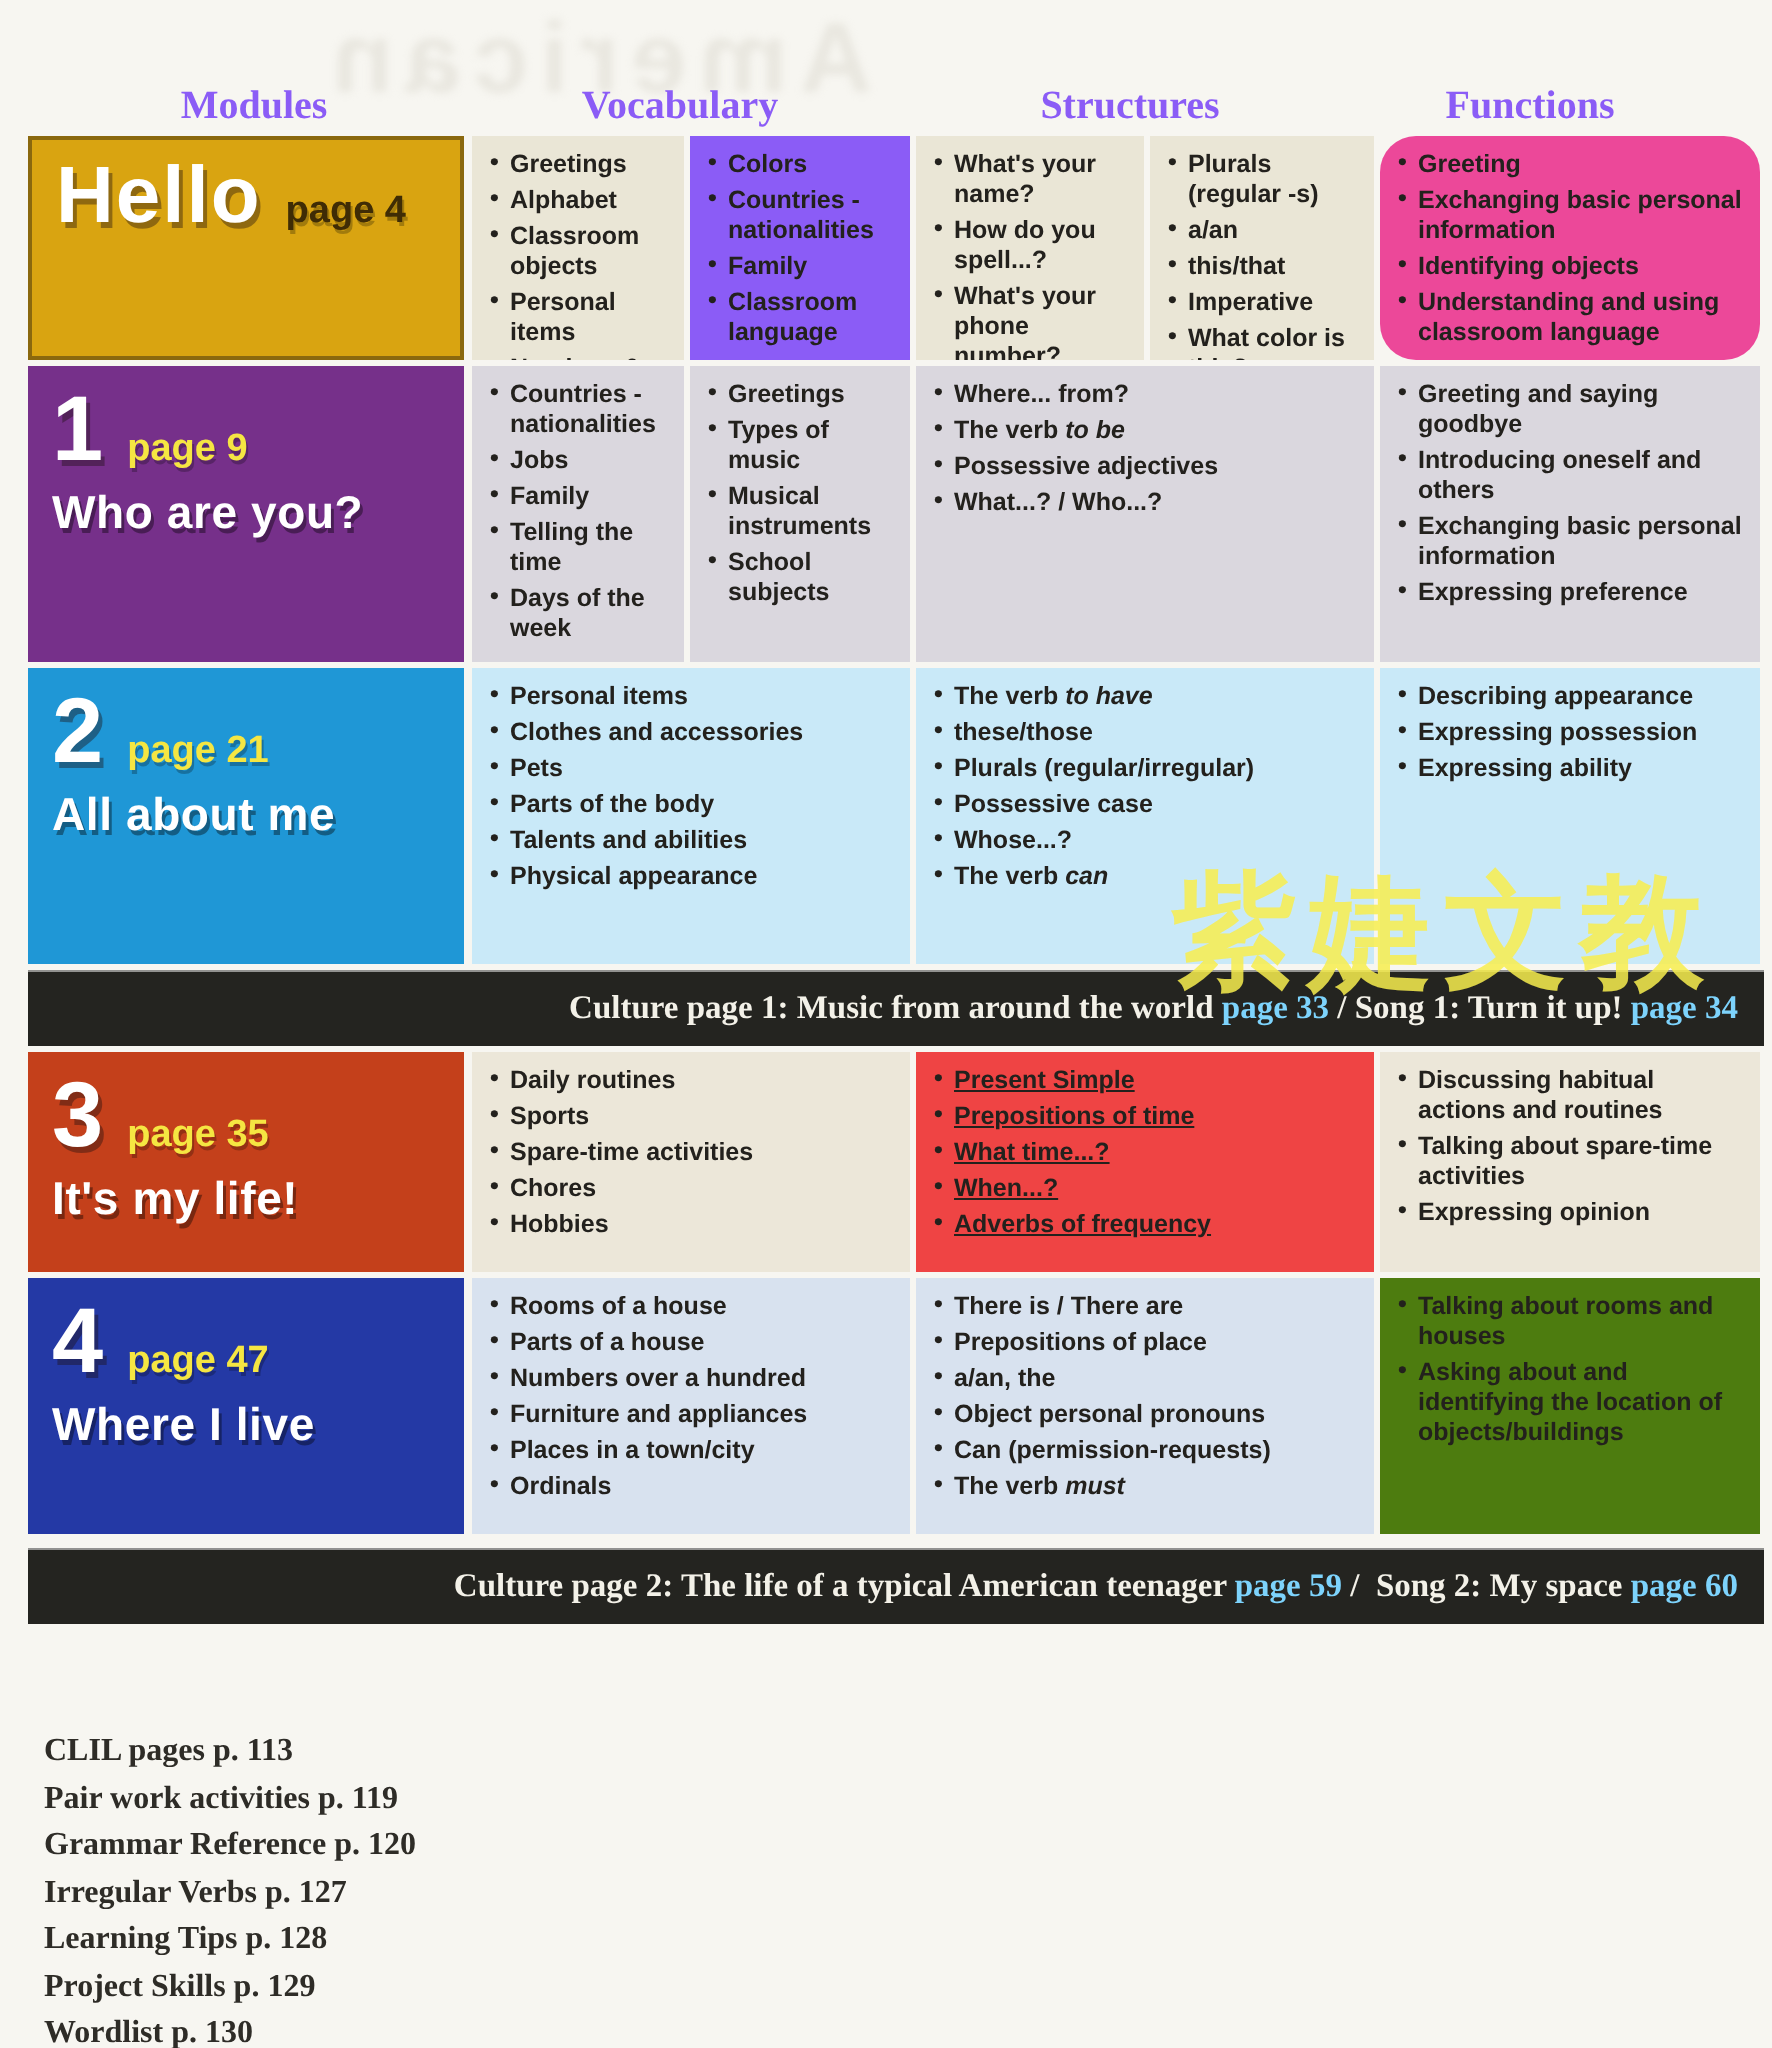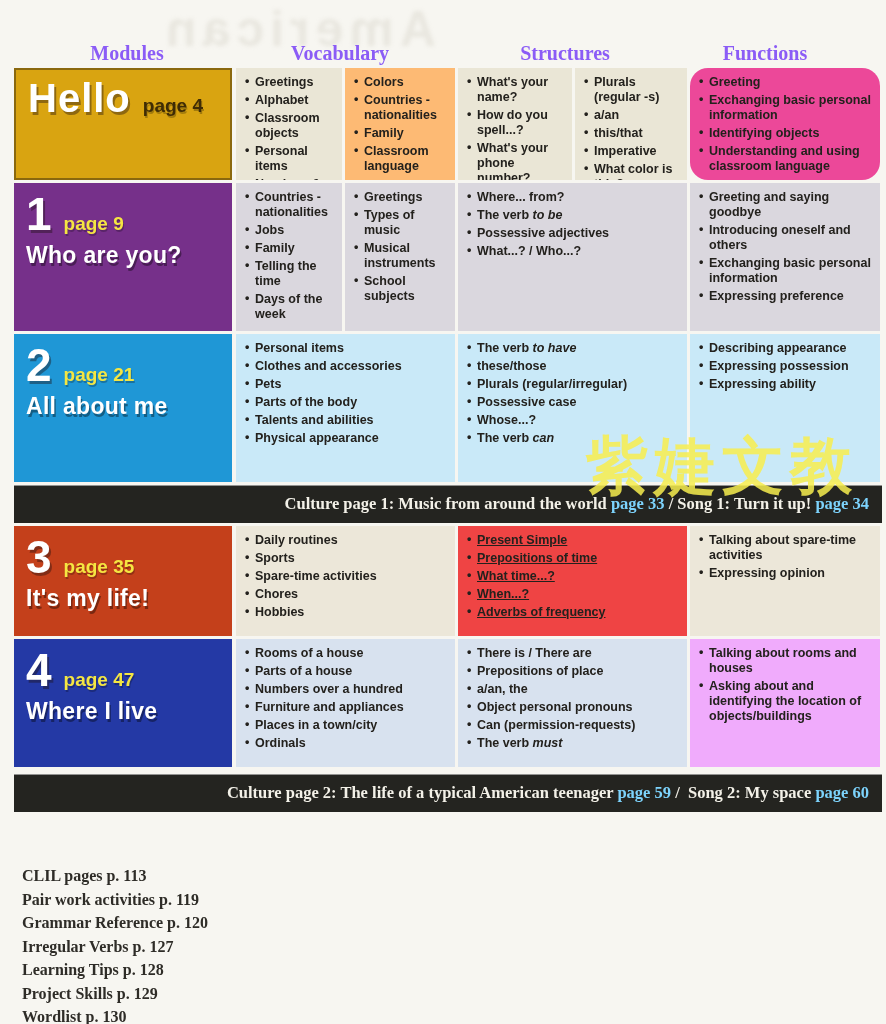--- a/index.html
+++ b/index.html
@@ -136,21 +136,21 @@
       </div>
       <div class="cell col-vocab-1" style="background: rgb(234, 230, 214);">
         <ul class="items">
           <li>Greetings</li>
           <li>Alphabet</li>
           <li>Classroom objects</li>
           <li>Personal items</li>
           <li>Numbers 0 - 100</li>
         </ul>
       </div>
-      <div class="cell col-vocab-2" style="background: #fdba74;">
+      <div class="cell col-vocab-2" style="background: #8b5cf6;">
         <ul class="items">
           <li>Colors</li>
           <li>Countries -nationalities</li>
           <li>Family</li>
           <li>Classroom language</li>
         </ul>
       </div>
       <div class="cell col-structures-1" style="background: rgb(234, 230, 214);">
         <ul class="items">
           <li>What's your name?</li>
@@ -277,20 +277,21 @@
         <ul class="items">
           <li>Present Simple</li>
           <li>Prepositions of time</li>
           <li>What time...?</li>
           <li>When...?</li>
           <li>Adverbs of frequency</li>
         </ul>
       </div>
       <div class="cell col-functions" style="background: rgb(236, 231, 217);">
         <ul class="items">
+          <li>Discussing habitual actions and routines</li>
           <li>Talking about spare-time activities</li>
           <li>Expressing opinion</li>
         </ul>
       </div>
     </div>
     <div class="module-row row-m4">
       <div class="mod-hdr" style="background: rgb(36, 57, 165);">
         <div class="hdr-line1">
           <span class="mod-number">4</span>
           <span class="mod-page" style="color: rgb(245, 230, 66);">page 47</span>
@@ -310,21 +311,21 @@
       <div class="cell col-structures" style="background: rgb(216, 226, 239);">
         <ul class="items">
           <li>There is / There are</li>
           <li>Prepositions of place</li>
           <li>a/an, the</li>
           <li>Object personal pronouns</li>
           <li>Can (permission-requests)</li>
           <li>The verb <i>must</i></li>
         </ul>
       </div>
-      <div class="cell col-functions" style="background: #f0abfc;">
+      <div class="cell col-functions" style="background: #4d7c0f;">
         <ul class="items">
           <li>Talking about rooms and houses</li>
           <li>Asking about and identifying the location of objects/buildings</li>
         </ul>
       </div>
     </div>
     <div class="culture-bar bar-culture-2"><span>Culture page 2: The life of a typical American teenager </span><span class="culture-page">page 59</span><span> /  Song 2: My space </span><span class="culture-page">page 60</span></div>
   </div>
 
 <div class="watermark">紫婕文教</div>

